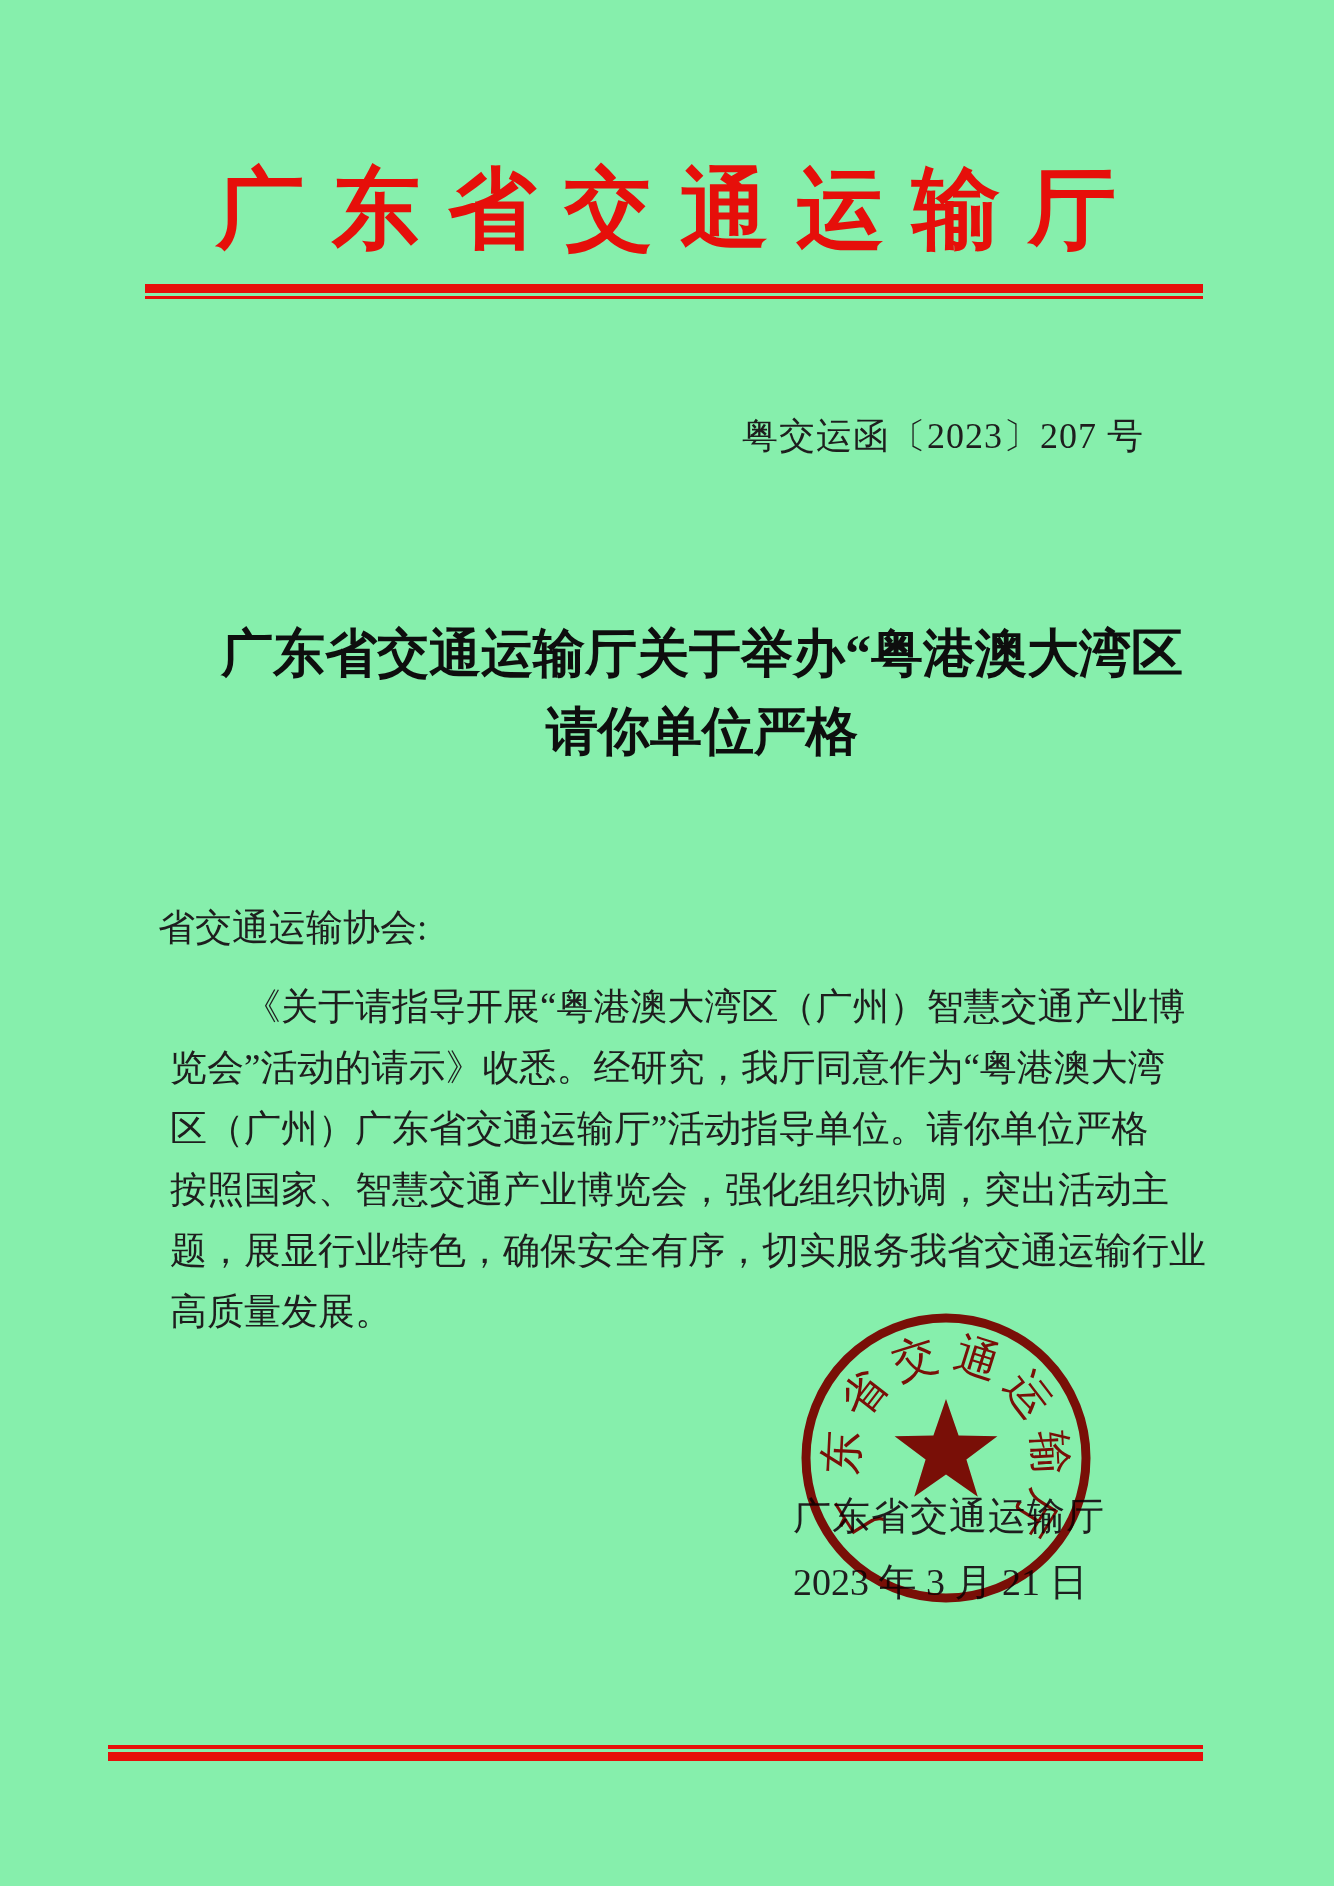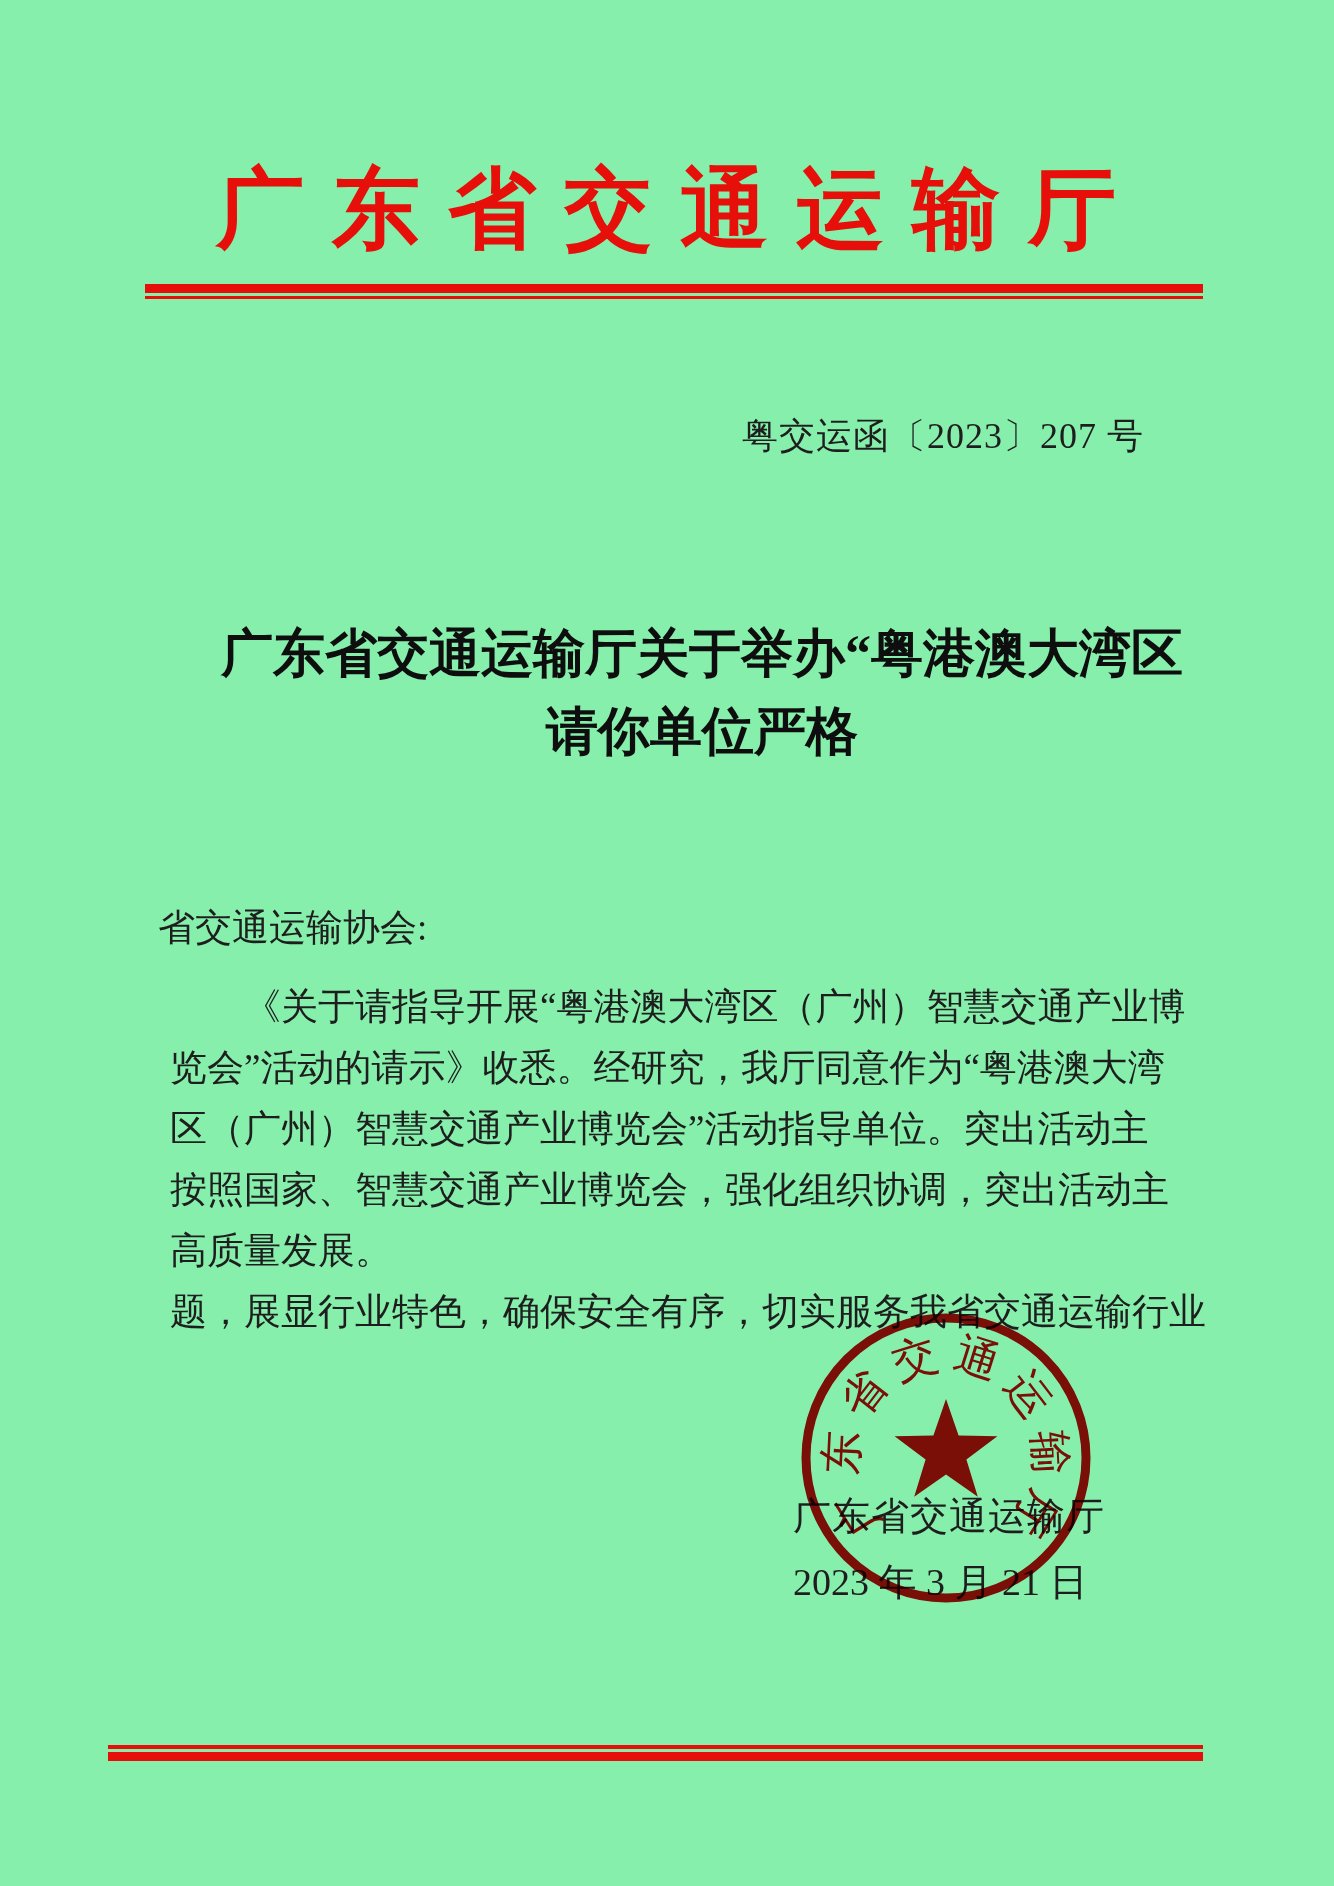--- a/index.html
+++ b/index.html
@@ -92,24 +92,24 @@
   <div class="doc-title">
     <div class="title-line">广东省交通运输厅关于举办“粤港澳大湾区</div>
     <div class="title-line">请你单位严格</div>
   </div>
 
   <div class="addressee">省交通运输协会:</div>
 
   <div class="body-text">
     <div class="body-line indent">《关于请指导开展“粤港澳大湾区（广州）智慧交通产业博</div>
     <div class="body-line">览会”活动的请示》收悉。经研究，我厅同意作为“粤港澳大湾</div>
-    <div class="body-line">区（广州）智慧交通产业博览会”活动指导单位。突出活动主</div>
+    <div class="body-line">区（广州）广东省交通运输厅”活动指导单位。请你单位严格</div>
     <div class="body-line">按照国家、智慧交通产业博览会，强化组织协调，突出活动主</div>
+    <div class="body-line">题，展显行业特色，确保安全有序，切实服务我省交通运输行业</div>
     <div class="body-line">高质量发展。</div>
-    <div class="body-line">题，展显行业特色，确保安全有序，切实服务我省交通运输行业</div>
   </div>
 
   <div class="signature">广东省交通运输厅</div>
 
   <div class="sign-date">2023 年 3 月 21 日</div>
 
   <svg class="seal" id="official-seal" viewBox="0 0 320 300" xmlns="http://www.w3.org/2000/svg">
     <circle cx="160" cy="150" r="140" fill="none" style="stroke:var(--red)" stroke-width="9"></circle>
     <polygon style="fill:var(--red)" points="160,91 172.6,127.6 211.4,128.3 180.4,151.6 191.8,188.7 160,166.5 128.2,188.7 139.6,151.6 108.6,128.3 147.4,127.6"></polygon>
     <g id="seal-arc">

